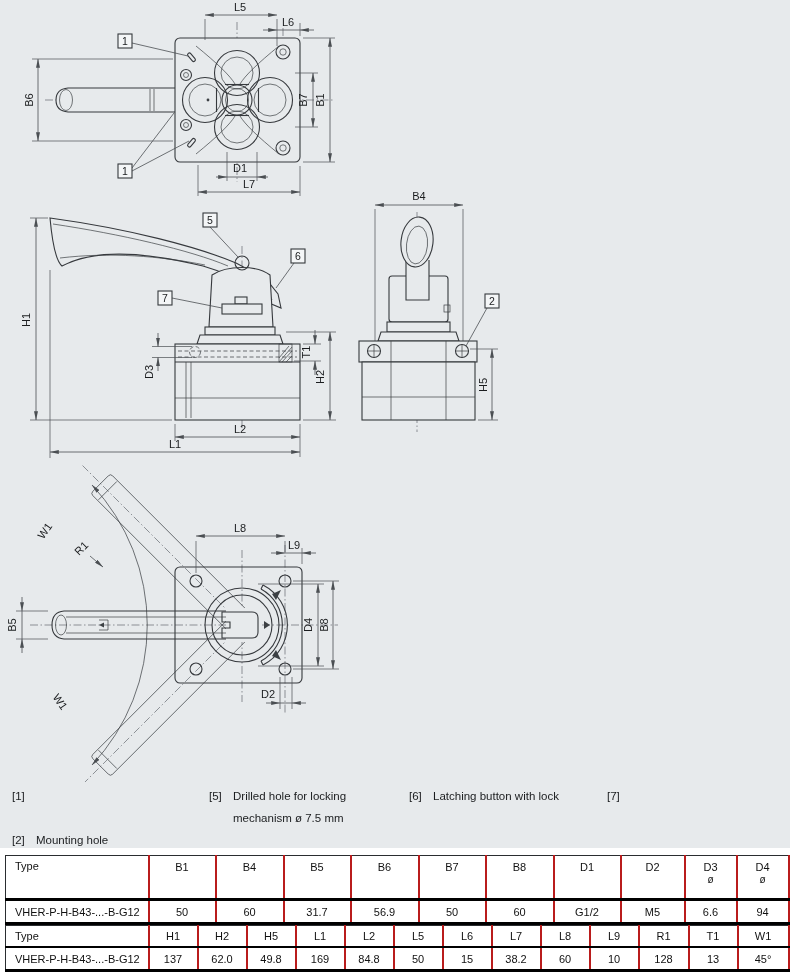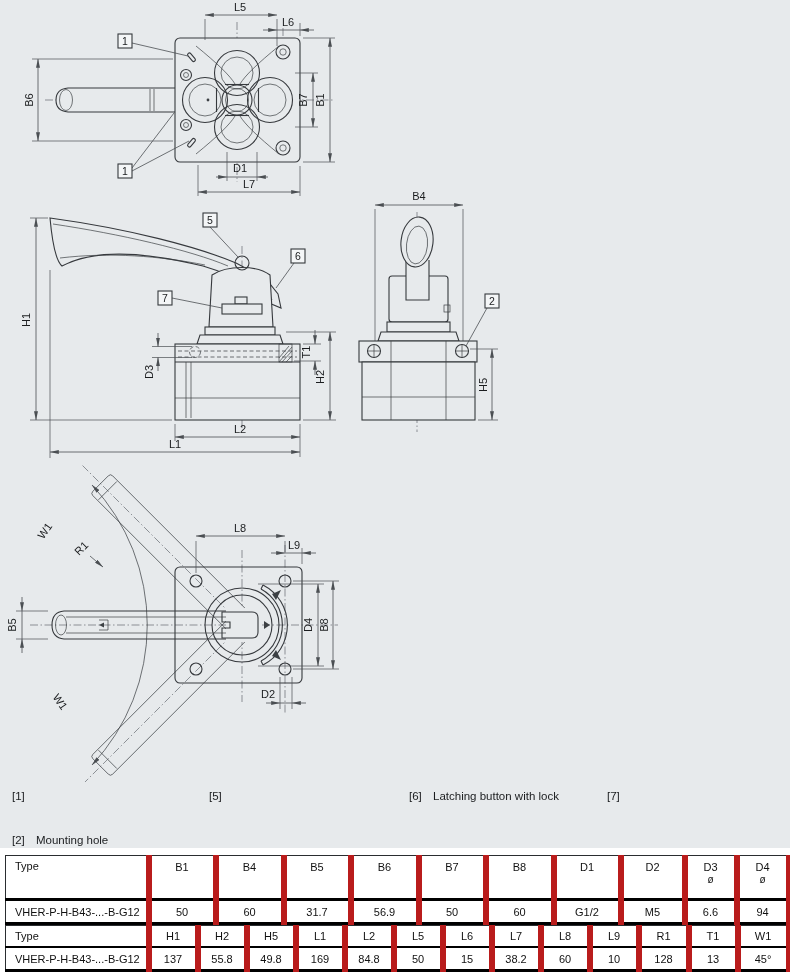--- a/index.html
+++ b/index.html
@@ -19,21 +19,21 @@
   .cob{fill:#f4f6f7;stroke:#36393d;stroke-width:1.1;}
   .cot{font-size:10.5px;text-anchor:middle;}
   .lbl{text-anchor:middle;}
   .fillc{fill:#3c4044;stroke:none;}
   
   .legend-item{position:absolute;display:flex;font-size:11.5px;line-height:22px;color:#1b1d1f;}
   .legend-item .ref{width:24px;flex:none;}
   
   table.dims{position:absolute;left:5px;border-collapse:collapse;table-layout:fixed;
              width:783px;font-size:11px;color:#111;background:#fff;}
-  table.dims td,table.dims th{border-left:1px solid #2a2d30;border-right:6px solid #b91c1c;
+  table.dims td,table.dims th{border-left:1px solid #2a2d30;border-right:2px solid #b91c1c;
              padding:0;margin:0;font-weight:normal;text-align:center;vertical-align:top;overflow:hidden;}
   table.dims .typ{text-align:left;padding-left:9px;}
   table.t1{top:855px;border-top:1px solid #2a2d30;border-bottom:3px solid #000;}
   table.t1 tr.hdr th{height:38px;border-bottom:3px solid #000;padding-top:4px;}
   table.t1 tr.dat td{height:21px;vertical-align:middle;}
   table.t2{top:925px;border-top:1px solid #2a2d30;border-bottom:3px solid #000;}
   table.t2 tr.hdr th{height:20px;border-bottom:2px solid #000;vertical-align:middle;}
   table.t2 tr.dat td{height:21px;vertical-align:middle;}
   .sub{font-size:10px;line-height:12px;}
   .hl{line-height:14px;}
@@ -335,20 +335,21 @@
     <div>
       <div class="legend-item" style="left:12px;top:785px;width:195px;">
         <span class="ref">[1]</span>
       </div>
       <div class="legend-item" style="left:12px;top:829px;width:195px;">
         <span class="ref">[2]</span>
         <span>Mounting hole</span>
       </div>
       <div class="legend-item" style="left:209px;top:785px;width:195px;">
         <span class="ref">[5]</span>
+        <span><span>Drilled hole for locking</span><br><span>mechanism ø 7.5 mm</span></span>
       </div>
       <div class="legend-item" style="left:409px;top:785px;width:200px;">
         <span class="ref">[6]</span>
         <span>Latching button with lock</span>
       </div>
       <div class="legend-item" style="left:607px;top:785px;width:180px;">
         <span class="ref">[7]</span>
       </div>
     </div>
   </div>
@@ -457,21 +458,21 @@
       <th>L7</th>
       <th>L8</th>
       <th>L9</th>
       <th>R1</th>
       <th>T1</th>
       <th>W1</th>
     </tr>
     <tr class="dat">
       <td class="typ">VHER-P-H-B43-...-B-G12</td>
       <td>137</td>
-      <td>55.8</td>
+      <td>62.0</td>
       <td>49.8</td>
       <td>169</td>
       <td>84.8</td>
       <td>50</td>
       <td>15</td>
       <td>38.2</td>
       <td>60</td>
       <td>10</td>
       <td>128</td>
       <td>13</td>

